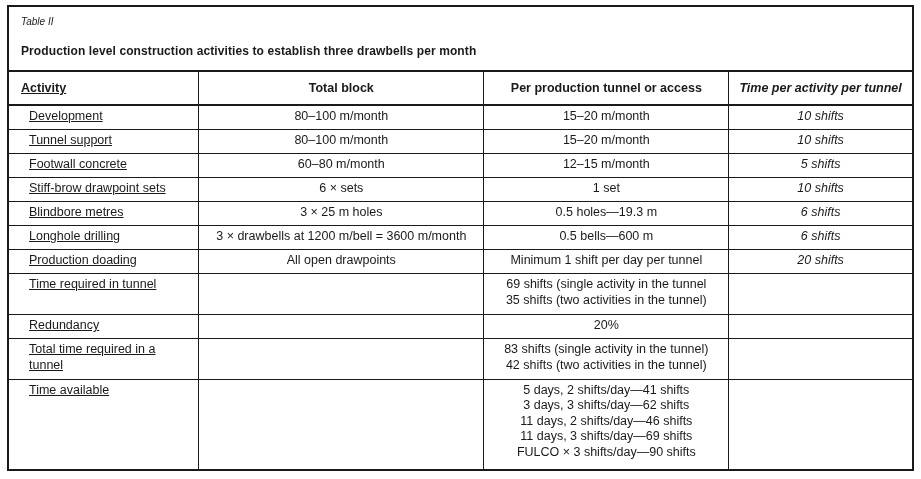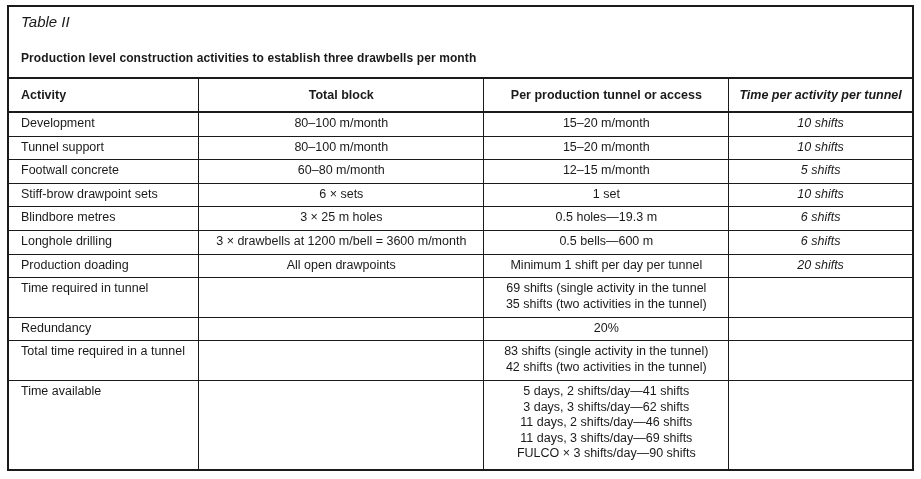--- a/index.html
+++ b/index.html
@@ -11,22 +11,22 @@
     color: #1a1a1a;
   }
   .frame {
     border: 2px solid #1a1a1a;
     height: 100%; box-sizing: border-box;
     display: flex; flex-direction: column;
     background: #ffffff;
   }
   .title-block { padding: 7px 12px 9px 12px; }
   .table-label {
-    font-style: italic; font-size: 15px; line-height: 15px;
-    margin-bottom: 20px;
+    font-style: italic; font-size: 10px; line-height: 15px;
+    margin-bottom: 13px;
   }
   .table-title {
     font-weight: bold; font-size: 12px; line-height: 19px;
     letter-spacing: 0.1px;
   }
   .grid-wrap { flex: 1; display: flex; flex-direction: column; }
   table {
     border-collapse: collapse; width: 100%; height: 100%;
     table-layout: fixed; flex: 1;
   }
@@ -36,23 +36,23 @@
     border-bottom: 2px solid #1a1a1a;
     font-size: 12.5px; font-weight: bold;
     text-align: center; padding: 9px 6px;
     vertical-align: middle;
   }
   th.col-activity { text-align: left; padding-left: 12px; }
   td {
     font-size: 12.5px; line-height: 15.5px;
     vertical-align: top; padding: 3px 6px 3px 6px;
   }
-  td.cell-left { text-align: left; padding-left: 12px; }
+  td.cell-left { text-align: left; padding-left: 20px; }
   td.cell-center { text-align: center; }
-  th:first-child, td:first-child { border-left: none; }
+  th:first-child, td:first-child { border-left: none; text-decoration: underline; }
   th:last-child, td:last-child { border-right: none; font-style: italic; }
   tbody tr:last-child td { border-bottom: none; }
 </style>
 </head>
 <body>
 
 <div class="page">
   <div class="frame">
     <div class="title-block">
       <div class="table-label">Table II</div>

